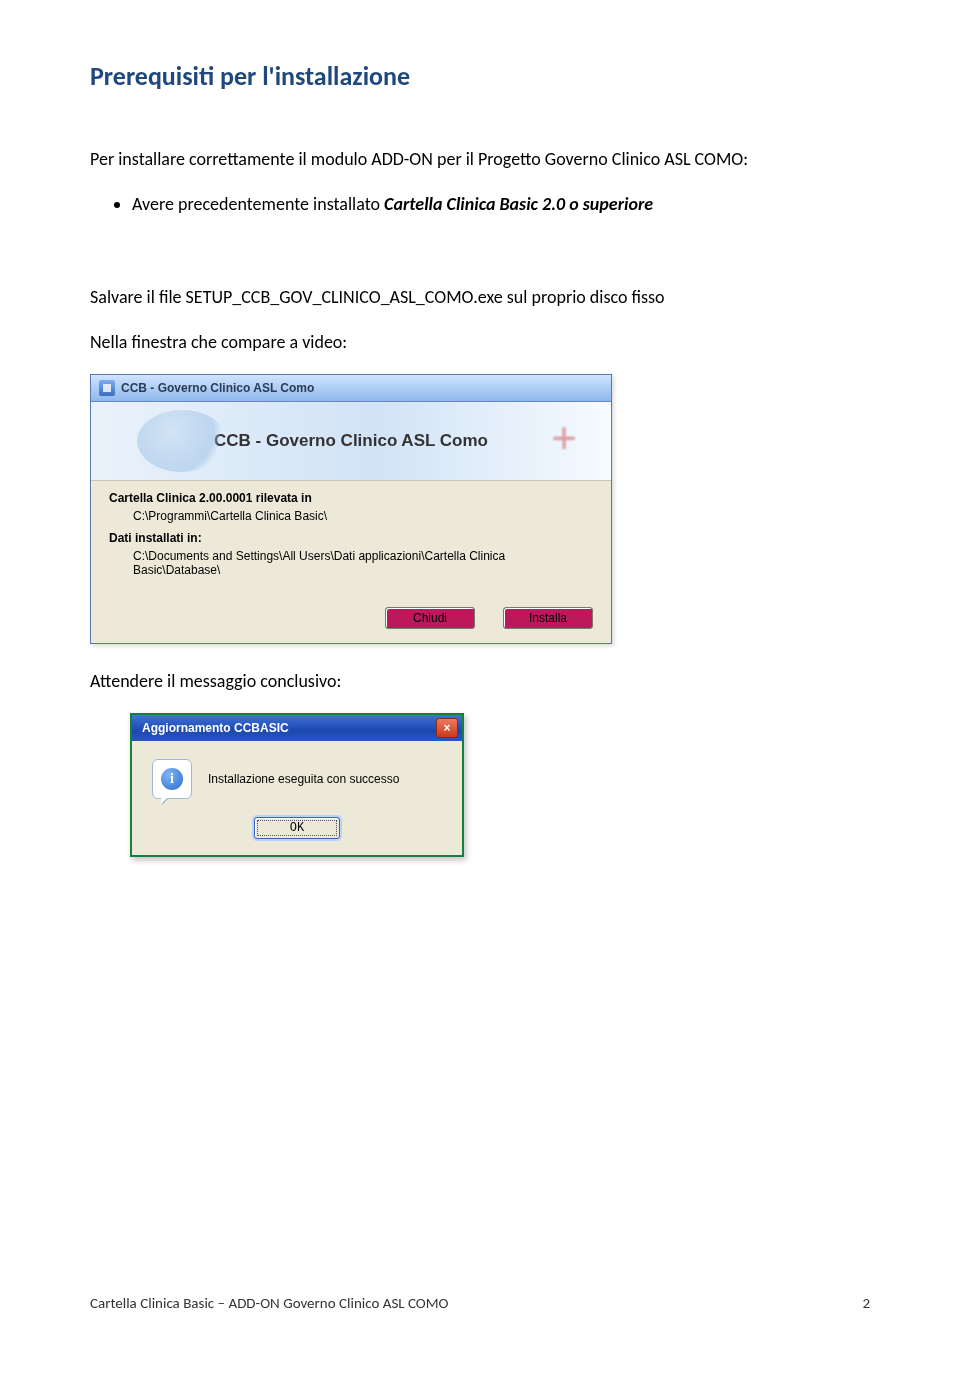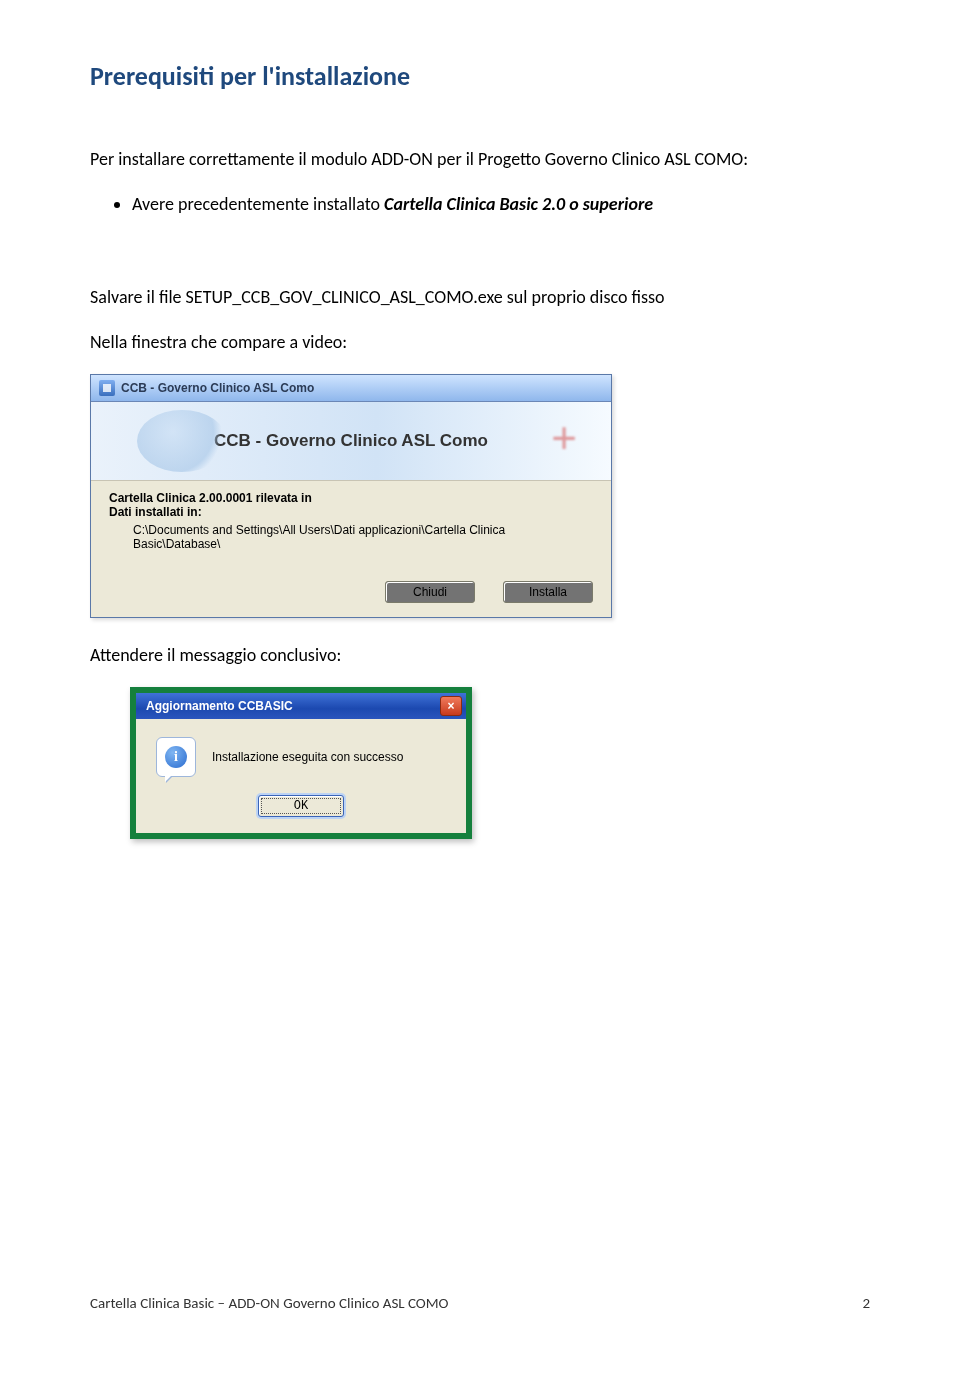--- a/index.html
+++ b/index.html
@@ -102,35 +102,35 @@
   .dlg-body .path { padding: 4px 0 8px 24px; }
   .dlg-actions {
     display: flex;
     justify-content: flex-end;
     gap: 28px;
     padding: 8px 18px 14px 18px;
   }
   .xp-btn {
     min-width: 90px;
     padding: 3px 12px;
-    background: #737373;
+    background: #be185d;
     border: 1px solid #7a7a6a;
     border-radius: 3px;
     font-family: Tahoma, Arial, sans-serif;
     font-size: 12px;
     text-align: center;
     box-shadow: inset 1px 1px 0 #fff;
     cursor: pointer;
   }
 
   
   .dialog2 {
     width: 330px;
     margin: 8px 0 24px 40px;
-    border: 6px solid #15803d;
+    border: 2px solid #15803d;
     background: #ece9d8;
     font-family: Tahoma, Arial, sans-serif;
     font-size: 12px;
     box-shadow: 2px 3px 6px rgba(0,0,0,.25);
   }
   .titlebar2 {
     display: flex;
     align-items: center;
     justify-content: space-between;
     height: 26px;
@@ -235,20 +235,21 @@
       </span>
       <span>CCB - Governo Clinico ASL Como</span>
     </div>
     <div class="banner">
       <div class="blob"></div>
       <div class="plus">+</div>
       <div class="banner-title">CCB - Governo Clinico ASL Como</div>
     </div>
     <div class="dlg-body">
       <div class="label-strong">Cartella Clinica 2.00.0001 rilevata in</div>
+      <div class="path">C:\Programmi\Cartella Clinica Basic\</div>
       <div class="label-strong">Dati installati in:</div>
       <div class="path">C:\Documents and Settings\All Users\Dati applicazioni\Cartella Clinica Basic\Database\</div>
     </div>
     <div class="dlg-actions">
       <button class="xp-btn">Chiudi</button>
       <button class="xp-btn">Installa</button>
     </div>
   </div>
 
 

